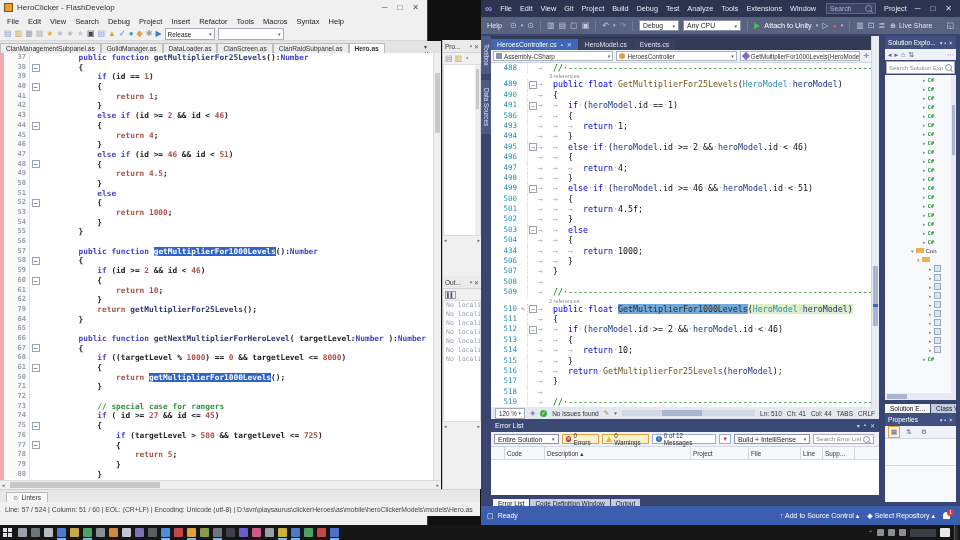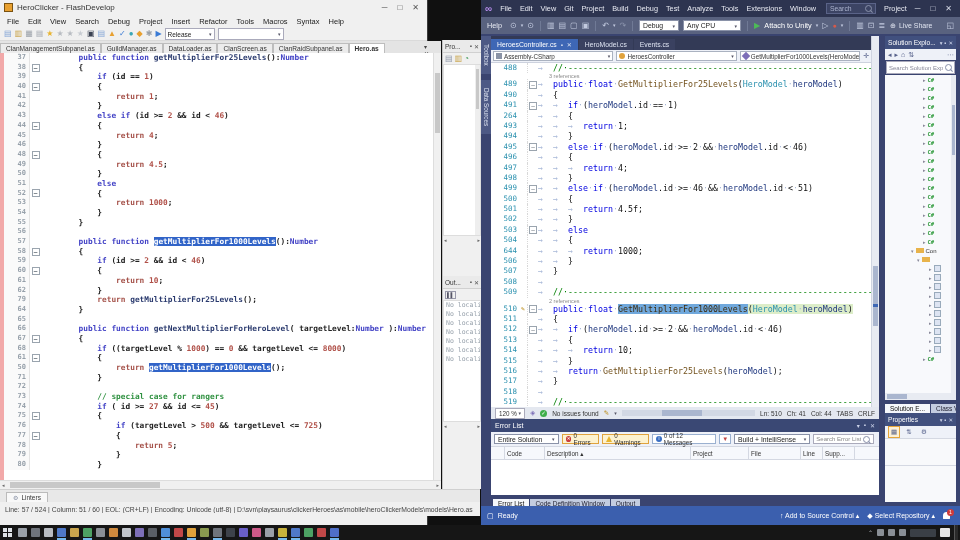--- a/index.html
+++ b/index.html
@@ -231,20 +231,21 @@
         <div class="fd-row"><span class="fd-ln">37</span><span class="fd-fold"></span><span class="fd-codeln"><span class="p">        </span><span class="k">public function</span><span class="p"> </span><span class="f">getMultiplierFor25Levels</span><span class="p">():</span><span class="k">Number</span></span></div>
         <div class="fd-row"><span class="fd-ln">38</span><span class="fd-fold"><span class="fb">–</span></span><span class="fd-codeln"><span class="p">        {</span></span></div>
         <div class="fd-row"><span class="fd-ln">39</span><span class="fd-fold"></span><span class="fd-codeln"><span class="p">            </span><span class="k">if</span><span class="p"> (id == </span><span class="n">1</span><span class="p">)</span></span></div>
         <div class="fd-row"><span class="fd-ln">40</span><span class="fd-fold"><span class="fb">–</span></span><span class="fd-codeln"><span class="p">            {</span></span></div>
         <div class="fd-row"><span class="fd-ln">41</span><span class="fd-fold"></span><span class="fd-codeln"><span class="p">                </span><span class="r">return</span><span class="p"> </span><span class="n">1</span><span class="p">;</span></span></div>
         <div class="fd-row"><span class="fd-ln">42</span><span class="fd-fold"></span><span class="fd-codeln"><span class="p">            }</span></span></div>
         <div class="fd-row"><span class="fd-ln">43</span><span class="fd-fold"></span><span class="fd-codeln"><span class="p">            </span><span class="k">else if</span><span class="p"> (id &gt;= </span><span class="n">2</span><span class="p"> &amp;&amp; id &lt; </span><span class="n">46</span><span class="p">)</span></span></div>
         <div class="fd-row"><span class="fd-ln">44</span><span class="fd-fold"><span class="fb">–</span></span><span class="fd-codeln"><span class="p">            {</span></span></div>
         <div class="fd-row"><span class="fd-ln">45</span><span class="fd-fold"></span><span class="fd-codeln"><span class="p">                </span><span class="r">return</span><span class="p"> </span><span class="n">4</span><span class="p">;</span></span></div>
         <div class="fd-row"><span class="fd-ln">46</span><span class="fd-fold"></span><span class="fd-codeln"><span class="p">            }</span></span></div>
+        <div class="fd-row"><span class="fd-ln">47</span><span class="fd-fold"></span><span class="fd-codeln"><span class="p">            </span><span class="k">else if</span><span class="p"> (id &gt;= </span><span class="n">46</span><span class="p"> &amp;&amp; id &lt; </span><span class="n">51</span><span class="p">)</span></span></div>
         <div class="fd-row"><span class="fd-ln">48</span><span class="fd-fold"><span class="fb">–</span></span><span class="fd-codeln"><span class="p">            {</span></span></div>
         <div class="fd-row"><span class="fd-ln">49</span><span class="fd-fold"></span><span class="fd-codeln"><span class="p">                </span><span class="r">return</span><span class="p"> </span><span class="n">4.5</span><span class="p">;</span></span></div>
         <div class="fd-row"><span class="fd-ln">50</span><span class="fd-fold"></span><span class="fd-codeln"><span class="p">            }</span></span></div>
         <div class="fd-row"><span class="fd-ln">51</span><span class="fd-fold"></span><span class="fd-codeln"><span class="p">            </span><span class="k">else</span></span></div>
         <div class="fd-row"><span class="fd-ln">52</span><span class="fd-fold"><span class="fb">–</span></span><span class="fd-codeln"><span class="p">            {</span></span></div>
         <div class="fd-row"><span class="fd-ln">53</span><span class="fd-fold"></span><span class="fd-codeln"><span class="p">                </span><span class="r">return</span><span class="p"> </span><span class="n">1000</span><span class="p">;</span></span></div>
         <div class="fd-row"><span class="fd-ln">54</span><span class="fd-fold"></span><span class="fd-codeln"><span class="p">            }</span></span></div>
         <div class="fd-row"><span class="fd-ln">55</span><span class="fd-fold"></span><span class="fd-codeln"><span class="p">        }</span></span></div>
         <div class="fd-row"><span class="fd-ln">56</span><span class="fd-fold"></span><span class="fd-codeln"></span></div>
         <div class="fd-row"><span class="fd-ln">57</span><span class="fd-fold"></span><span class="fd-codeln"><span class="p">        </span><span class="k">public function</span><span class="p"> </span><span class="sel">getMultiplierFor1000Levels</span><span class="p">():</span><span class="k">Number</span></span></div>
@@ -447,34 +448,34 @@
       </span>
       <span style="font-size:7px;color:#55608a;">✛</span>
     </div>
 
     <div id="vs-editor" class="abs">
         <div class="vs-row"><span class="vs-ln">488</span><span class="vs-pen"></span><span class="vs-fold"></span><span class="vs-codeln"><span class="vw">→  </span><span class="vc">//·------------------------------------------------------------------------------------------</span></span></div>
         <div class="lensrow">3 references</div>
         <div class="vs-row"><span class="vs-ln">489</span><span class="vs-pen"></span><span class="vs-fold"><span class="fb">–</span></span><span class="vs-codeln"><span class="vw">→  </span><span class="vk">public</span><span class="vw">·</span><span class="vk">float</span><span class="vw">·</span><span class="vm">GetMultiplierFor25Levels</span><span class="vn">(</span><span class="vt">HeroModel</span><span class="vw">·</span><span class="vp">heroModel</span><span class="vn">)</span></span></div>
         <div class="vs-row"><span class="vs-ln">490</span><span class="vs-pen"></span><span class="vs-fold"></span><span class="vs-codeln"><span class="vw">→  </span><span class="vn">{</span></span></div>
         <div class="vs-row"><span class="vs-ln">491</span><span class="vs-pen"></span><span class="vs-fold"><span class="fb">–</span></span><span class="vs-codeln"><span class="vw">→  →  </span><span class="vk">if</span><span class="vw">·</span><span class="vn">(</span><span class="vp">heroModel</span><span class="vn">.id</span><span class="vw">·</span><span class="vn">==</span><span class="vw">·</span><span class="vn">1)</span></span></div>
-        <div class="vs-row"><span class="vs-ln">264</span><span class="vs-pen"></span><span class="vs-fold"></span><span class="vs-codeln"><span class="vw">→  →  </span><span class="vn">{</span></span></div>
+        <div class="vs-row"><span class="vs-ln">586</span><span class="vs-pen"></span><span class="vs-fold"></span><span class="vs-codeln"><span class="vw">→  →  </span><span class="vn">{</span></span></div>
         <div class="vs-row"><span class="vs-ln">493</span><span class="vs-pen"></span><span class="vs-fold"></span><span class="vs-codeln"><span class="vw">→  →  →  </span><span class="vk">return</span><span class="vw">·</span><span class="vn">1;</span></span></div>
         <div class="vs-row"><span class="vs-ln">494</span><span class="vs-pen"></span><span class="vs-fold"></span><span class="vs-codeln"><span class="vw">→  →  </span><span class="vn">}</span></span></div>
         <div class="vs-row"><span class="vs-ln">495</span><span class="vs-pen"></span><span class="vs-fold"><span class="fb">–</span></span><span class="vs-codeln"><span class="vw">→  →  </span><span class="vk">else</span><span class="vw">·</span><span class="vk">if</span><span class="vw">·</span><span class="vn">(</span><span class="vp">heroModel</span><span class="vn">.id</span><span class="vw">·</span><span class="vn">&gt;=</span><span class="vw">·</span><span class="vn">2</span><span class="vw">·</span><span class="vn">&amp;&amp;</span><span class="vw">·</span><span class="vp">heroModel</span><span class="vn">.id</span><span class="vw">·</span><span class="vn">&lt;</span><span class="vw">·</span><span class="vn">46)</span></span></div>
         <div class="vs-row"><span class="vs-ln">496</span><span class="vs-pen"></span><span class="vs-fold"></span><span class="vs-codeln"><span class="vw">→  →  </span><span class="vn">{</span></span></div>
         <div class="vs-row"><span class="vs-ln">497</span><span class="vs-pen"></span><span class="vs-fold"></span><span class="vs-codeln"><span class="vw">→  →  →  </span><span class="vk">return</span><span class="vw">·</span><span class="vn">4;</span></span></div>
         <div class="vs-row"><span class="vs-ln">498</span><span class="vs-pen"></span><span class="vs-fold"></span><span class="vs-codeln"><span class="vw">→  →  </span><span class="vn">}</span></span></div>
         <div class="vs-row"><span class="vs-ln">499</span><span class="vs-pen"></span><span class="vs-fold"><span class="fb">–</span></span><span class="vs-codeln"><span class="vw">→  →  </span><span class="vk">else</span><span class="vw">·</span><span class="vk">if</span><span class="vw">·</span><span class="vn">(</span><span class="vp">heroModel</span><span class="vn">.id</span><span class="vw">·</span><span class="vn">&gt;=</span><span class="vw">·</span><span class="vn">46</span><span class="vw">·</span><span class="vn">&amp;&amp;</span><span class="vw">·</span><span class="vp">heroModel</span><span class="vn">.id</span><span class="vw">·</span><span class="vn">&lt;</span><span class="vw">·</span><span class="vn">51)</span></span></div>
         <div class="vs-row"><span class="vs-ln">500</span><span class="vs-pen"></span><span class="vs-fold"></span><span class="vs-codeln"><span class="vw">→  →  </span><span class="vn">{</span></span></div>
         <div class="vs-row"><span class="vs-ln">501</span><span class="vs-pen"></span><span class="vs-fold"></span><span class="vs-codeln"><span class="vw">→  →  →  </span><span class="vk">return</span><span class="vw">·</span><span class="vn">4.5f;</span></span></div>
         <div class="vs-row"><span class="vs-ln">502</span><span class="vs-pen"></span><span class="vs-fold"></span><span class="vs-codeln"><span class="vw">→  →  </span><span class="vn">}</span></span></div>
         <div class="vs-row"><span class="vs-ln">503</span><span class="vs-pen"></span><span class="vs-fold"><span class="fb">–</span></span><span class="vs-codeln"><span class="vw">→  →  </span><span class="vk">else</span></span></div>
         <div class="vs-row"><span class="vs-ln">504</span><span class="vs-pen"></span><span class="vs-fold"></span><span class="vs-codeln"><span class="vw">→  →  </span><span class="vn">{</span></span></div>
-        <div class="vs-row"><span class="vs-ln">644</span><span class="vs-pen"></span><span class="vs-fold"></span><span class="vs-codeln"><span class="vw">→  →  →  </span><span class="vk">return</span><span class="vw">·</span><span class="vn">1000;</span></span></div>
+        <div class="vs-row"><span class="vs-ln">434</span><span class="vs-pen"></span><span class="vs-fold"></span><span class="vs-codeln"><span class="vw">→  →  →  </span><span class="vk">return</span><span class="vw">·</span><span class="vn">1000;</span></span></div>
         <div class="vs-row"><span class="vs-ln">506</span><span class="vs-pen"></span><span class="vs-fold"></span><span class="vs-codeln"><span class="vw">→  →  </span><span class="vn">}</span></span></div>
         <div class="vs-row"><span class="vs-ln">507</span><span class="vs-pen"></span><span class="vs-fold"></span><span class="vs-codeln"><span class="vw">→  </span><span class="vn">}</span></span></div>
         <div class="vs-row"><span class="vs-ln">508</span><span class="vs-pen"></span><span class="vs-fold"></span><span class="vs-codeln"><span class="vw">→  </span></span></div>
         <div class="vs-row"><span class="vs-ln">509</span><span class="vs-pen"></span><span class="vs-fold"></span><span class="vs-codeln"><span class="vw">→  </span><span class="vc">//·------------------------------------------------------------------------------------------</span></span></div>
         <div class="lensrow">2 references</div>
         <div class="vs-row"><span class="vs-ln">510</span><span class="vs-pen">✎</span><span class="vs-fold"><span class="fb">–</span></span><span class="vs-codeln"><span class="vw">→  </span><span class="vk">public</span><span class="vw">·</span><span class="vk">float</span><span class="vw">·</span><span class="vsel">GetMultiplierFor1000Levels</span><span class="vn vhl">(</span><span class="vt vhl">HeroModel</span><span class="vw vhl">·</span><span class="vp vhl">heroModel</span><span class="vn vhl">)</span></span></div>
         <div class="vs-row"><span class="vs-ln">511</span><span class="vs-pen"></span><span class="vs-fold"></span><span class="vs-codeln"><span class="vw">→  </span><span class="vn">{</span></span></div>
         <div class="vs-row"><span class="vs-ln">512</span><span class="vs-pen"></span><span class="vs-fold"><span class="fb">–</span></span><span class="vs-codeln"><span class="vw">→  →  </span><span class="vk">if</span><span class="vw">·</span><span class="vn">(</span><span class="vp">heroModel</span><span class="vn">.id</span><span class="vw">·</span><span class="vn">&gt;=</span><span class="vw">·</span><span class="vn">2</span><span class="vw">·</span><span class="vn">&amp;&amp;</span><span class="vw">·</span><span class="vp">heroModel</span><span class="vn">.id</span><span class="vw">·</span><span class="vn">&lt;</span><span class="vw">·</span><span class="vn">46)</span></span></div>
         <div class="vs-row"><span class="vs-ln">513</span><span class="vs-pen"></span><span class="vs-fold"></span><span class="vs-codeln"><span class="vw">→  →  </span><span class="vn">{</span></span></div>
         <div class="vs-row"><span class="vs-ln">514</span><span class="vs-pen"></span><span class="vs-fold"></span><span class="vs-codeln"><span class="vw">→  →  →  </span><span class="vk">return</span><span class="vw">·</span><span class="vn">10;</span></span></div>

